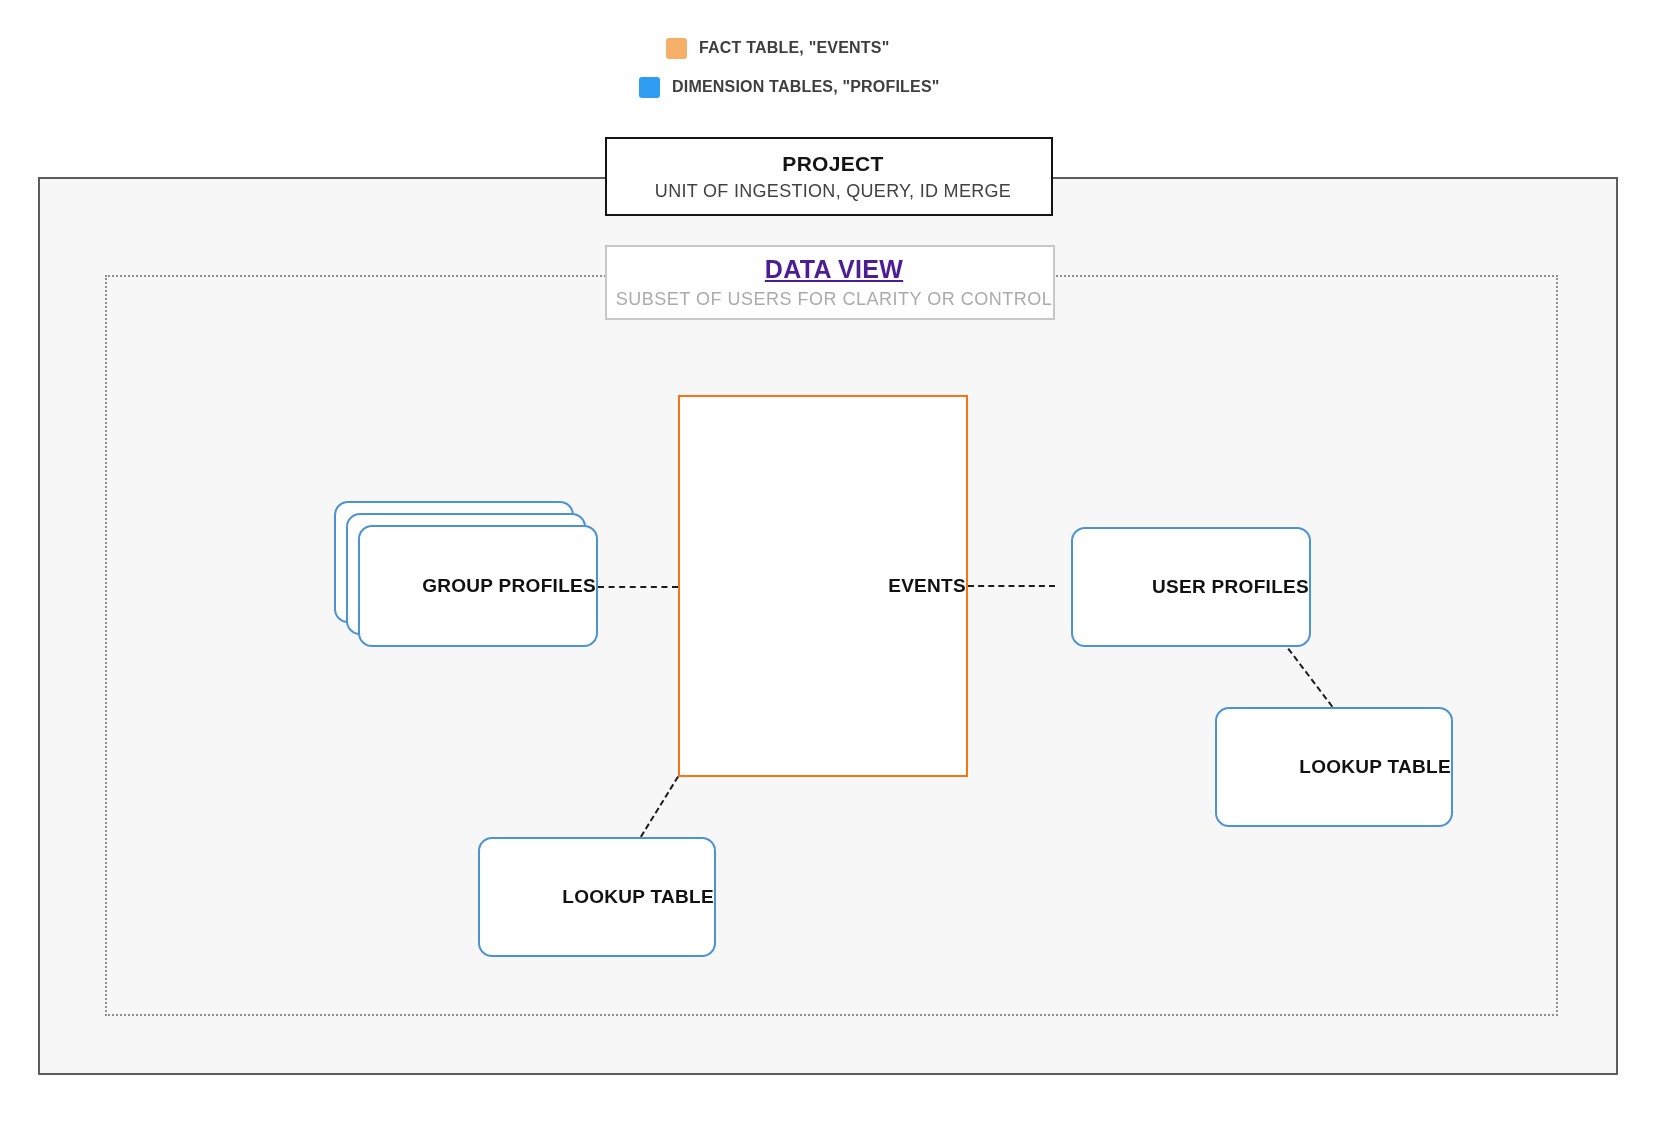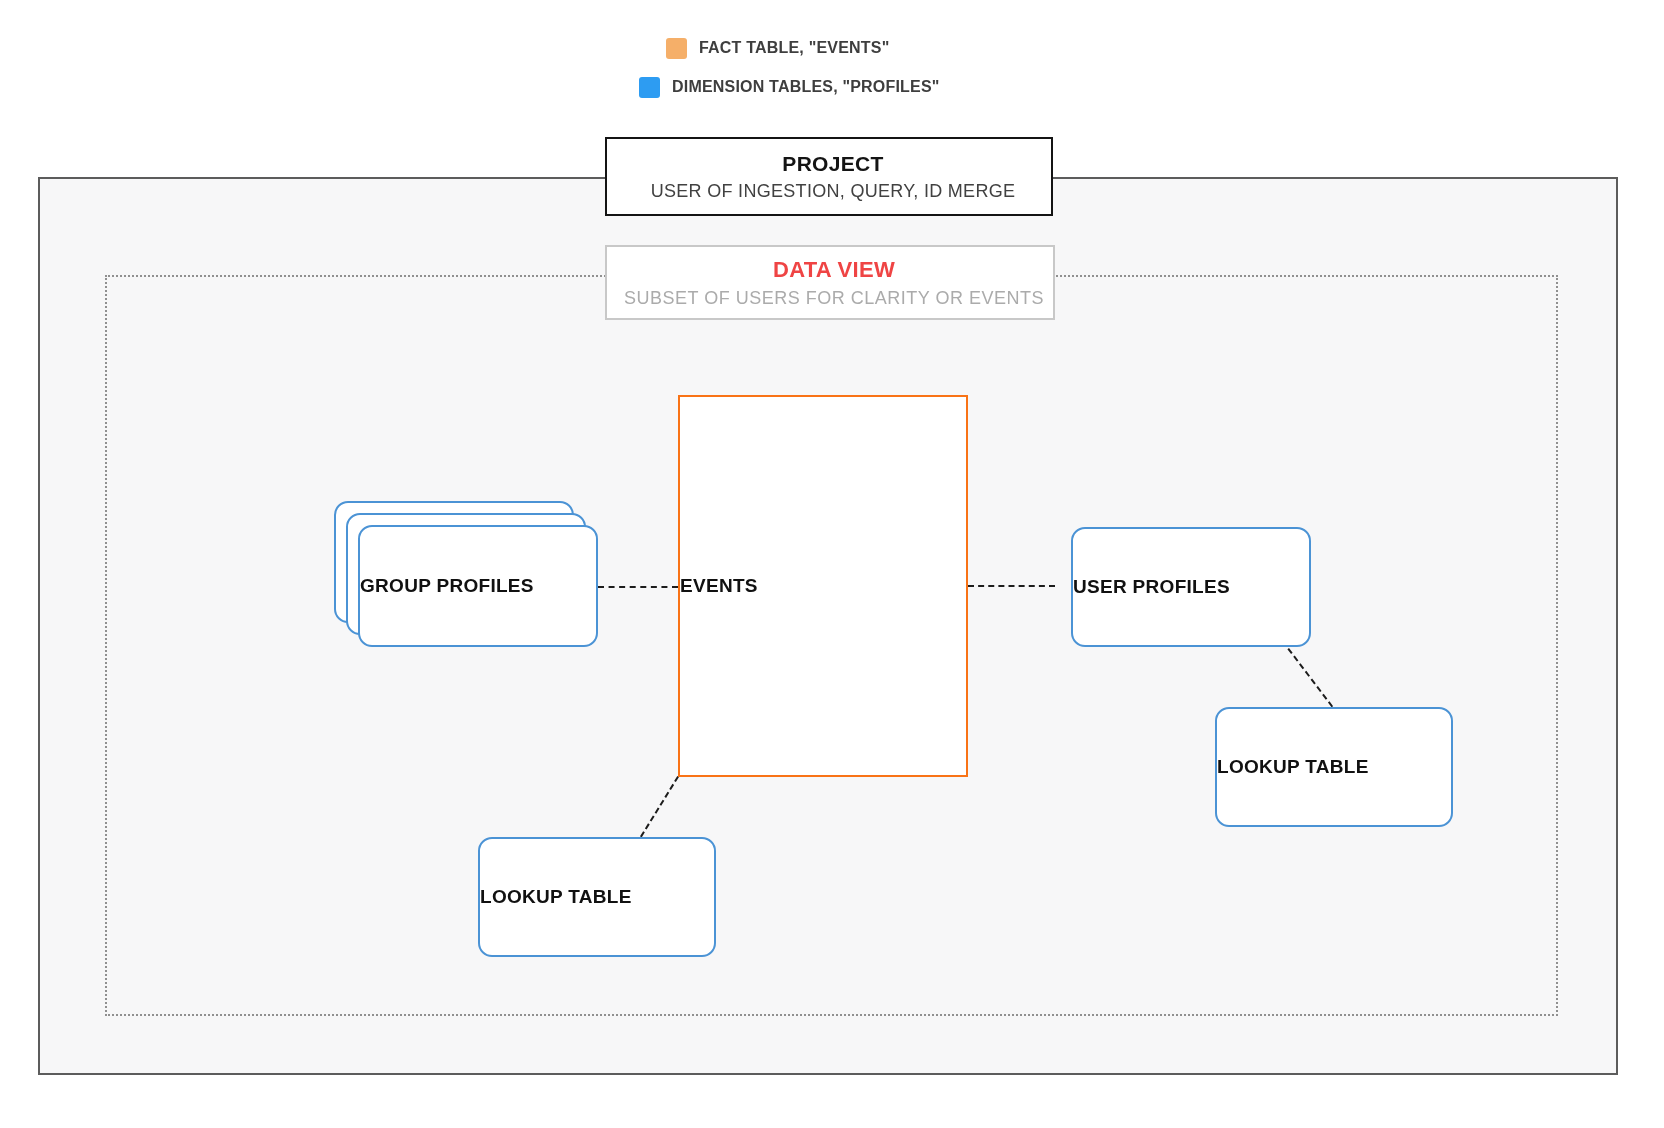--- a/index.html
+++ b/index.html
@@ -44,27 +44,27 @@
   .project-box {
     left: 605px; top: 137px; width: 448px; height: 79px;
     border: 2px solid #141414;
   }
   .project-box .bx-title { font-size: 21px; font-weight: bold; color: #141414; letter-spacing: 0.3px; }
   .project-box .bx-sub   { font-size: 18px; color: #414141; letter-spacing: 0.3px; }
   .dataview-box {
     left: 605px; top: 245px; width: 450px; height: 75px;
     border: 2px solid #c8c8c8;
   }
-  .dataview-box .bx-title { font-size: 22px; font-weight: bold; color: #ef4444; letter-spacing: 0.3px; }
+  .dataview-box .bx-title { font-size: 25px; font-weight: bold; color: #4c1d95; letter-spacing: 0.3px; text-decoration: underline; }
   .dataview-box .bx-sub   { font-size: 18px; color: #ababab; letter-spacing: 0.5px; }
 
   
   .node {
     position: absolute; background: #ffffff; z-index: 3;
-    display: flex; align-items: center; justify-content: flex-start;
+    display: flex; align-items: center; justify-content: flex-end;
     font-size: 19px; font-weight: bold; color: #111111; letter-spacing: 0.3px;
     text-align: center; white-space: nowrap;
   }
   .node.fact {
     left: 678px; top: 395px; width: 290px; height: 382px;
     border: 2px solid #f97316; border-radius: 0; z-index: 2;
   }
   .dim {
     border: 2px solid #4b93d5; border-radius: 14px;
   }
@@ -102,25 +102,25 @@
   <div class="legend-row row2">
     <span class="swatch blue"></span>
     <span class="legend-label">DIMENSION TABLES, "PROFILES"</span>
   </div>
 
   <div class="project-boundary"></div>
   <div class="dataview-boundary"></div>
 
   <div class="label-box project-box">
     <div class="bx-title">PROJECT</div>
-    <div class="bx-sub">USER OF INGESTION, QUERY, ID MERGE</div>
+    <div class="bx-sub">UNIT OF INGESTION, QUERY, ID MERGE</div>
   </div>
   <div class="label-box dataview-box">
     <div class="bx-title">DATA VIEW</div>
-    <div class="bx-sub">SUBSET OF USERS FOR CLARITY OR EVENTS</div>
+    <div class="bx-sub">SUBSET OF USERS FOR CLARITY OR CONTROL</div>
   </div>
 
   <div class="connector conn-group-events"></div>
   <div class="connector conn-events-user"></div>
   <div class="connector conn-user-lookup"></div>
   <div class="connector conn-events-lookup"></div>
 
   <div class="node fact">
     <span>EVENTS</span>
   </div>

